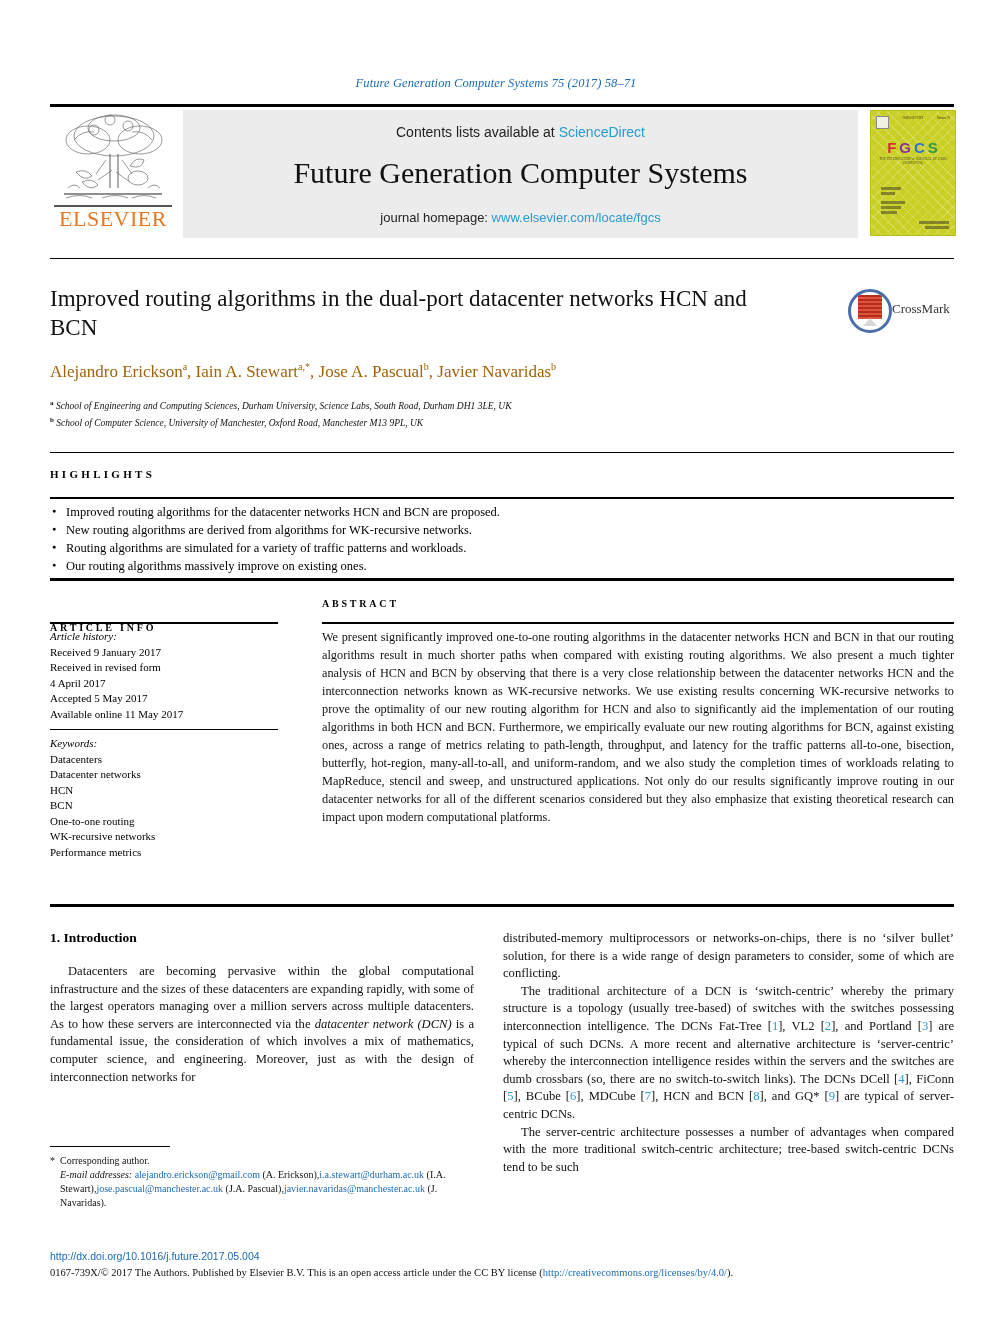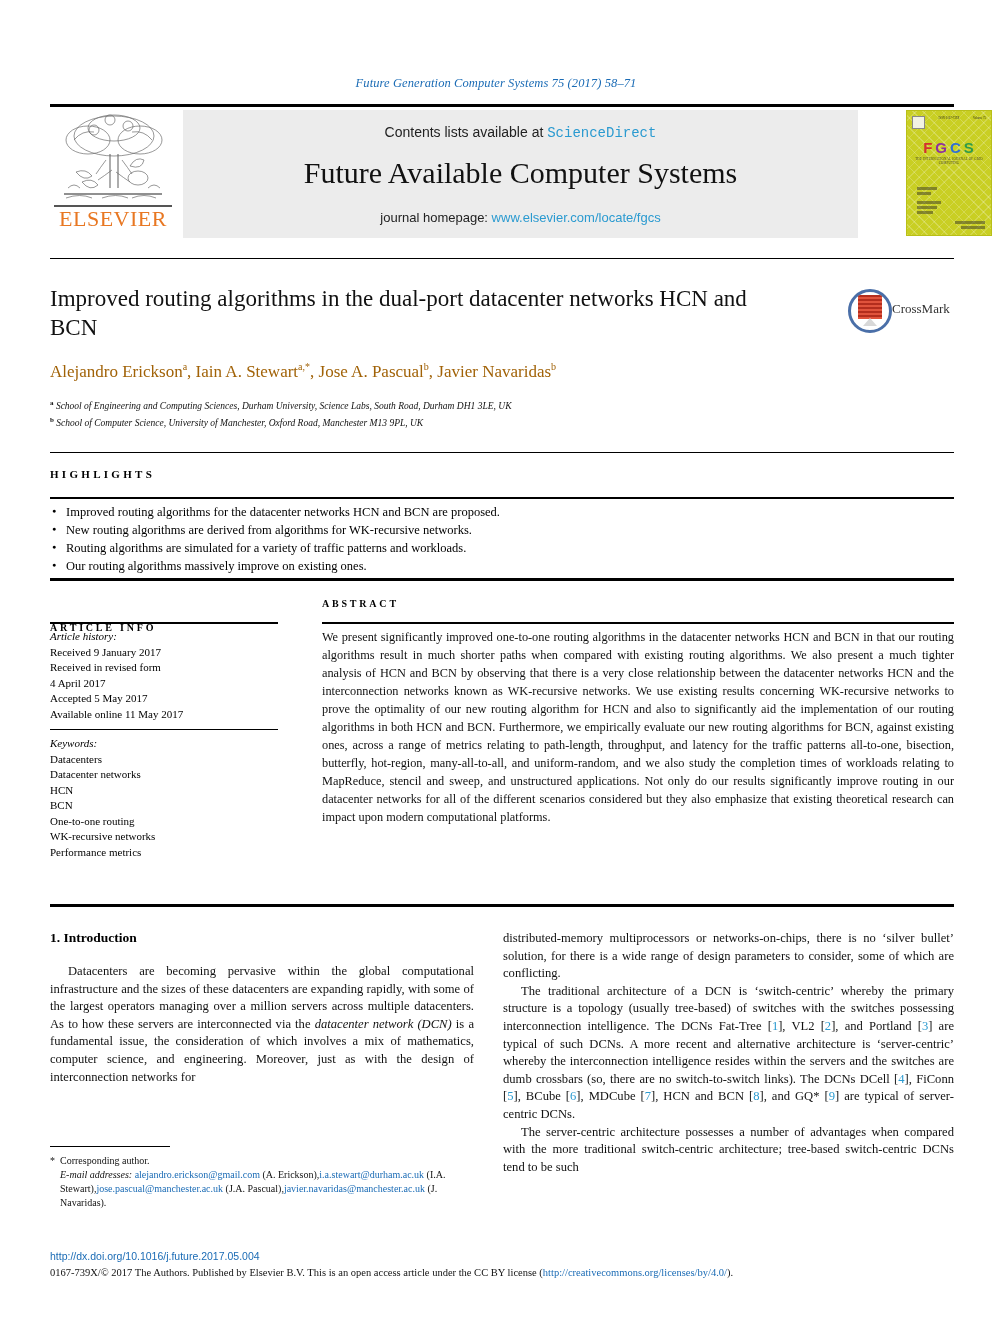--- a/index.html
+++ b/index.html
@@ -89,21 +89,20 @@
     position: absolute;
     left: 0; top: 14px;
     width: 675px;
     text-align: center;
     font-family: "Liberation Sans", sans-serif;
     font-size: 14px;
     color: #222;
   }
   .banner-contents .sd {
     color: #2a9ad0;
-    font-family: Liberation Mono, monospace;
   }
   .banner-title {
     position: absolute;
     left: 0; top: 46px;
     width: 675px;
     text-align: center;
     font-family: "Liberation Serif", serif;
     font-size: 30px;
     color: #111;
   }
@@ -119,21 +118,20 @@
   .banner-homepage .url { color: #2a9ad0; }
 
   .cover-thumb {
     position: absolute;
     left: 820px; top: 6px;
     width: 84px;
     height: 124px;
     background: #c9cf23;
     border: 1px solid #b9bf18;
     overflow: hidden;
-    margin-left: 36px;
   }
   .cover-grid {
     position: absolute;
     left: 0; top: 0; right: 0; bottom: 0;
     background:
       repeating-linear-gradient(45deg, rgba(255,255,255,0.22) 0 1px, transparent 1px 7px),
       repeating-linear-gradient(-45deg, rgba(255,255,255,0.18) 0 1px, transparent 1px 7px);
   }
   .cover-topbar {
     position: absolute;
@@ -485,21 +483,21 @@
         </g>
       </svg>
       <div class="elsevier-underline"></div>
       <div class="elsevier-word">ELSEVIER</div>
     </div>
 
     <div class="banner">
       <div class="banner-contents">
         <span>Contents lists available at </span><span class="sd">ScienceDirect</span>
       </div>
-      <div class="banner-title">Future Available Computer Systems</div>
+      <div class="banner-title">Future Generation Computer Systems</div>
       <div class="banner-homepage">
         <span>journal homepage: </span><span class="url">www.elsevier.com/locate/fgcs</span>
       </div>
     </div>
 
     <div class="cover-thumb">
       <div class="cover-grid"></div>
       <div class="cover-topbar">
         <div class="cover-elsevier-mark"></div>
         <div>ISSN 0167-739X</div>

